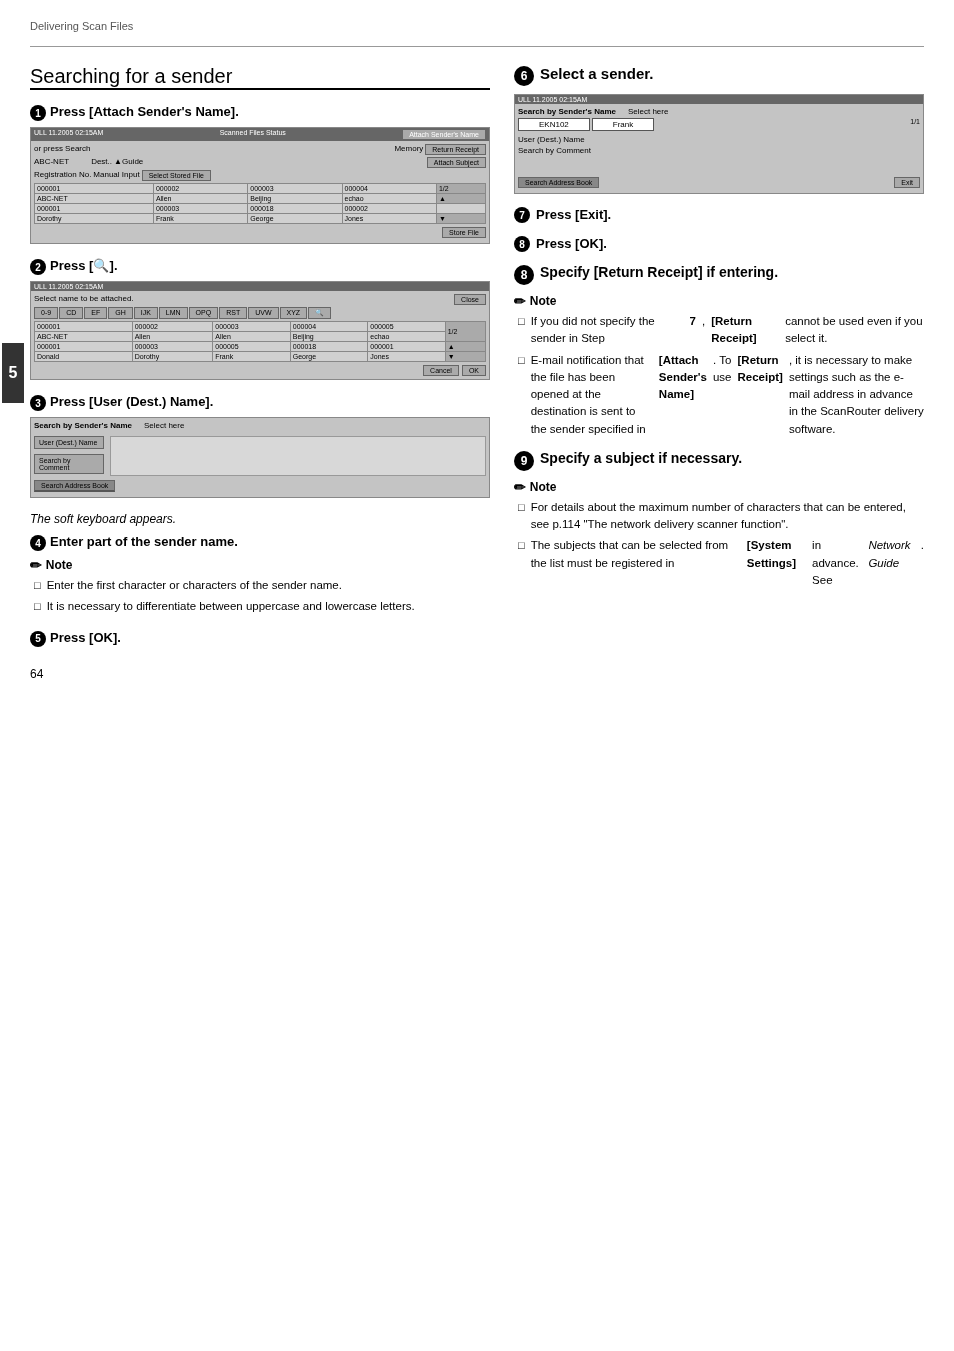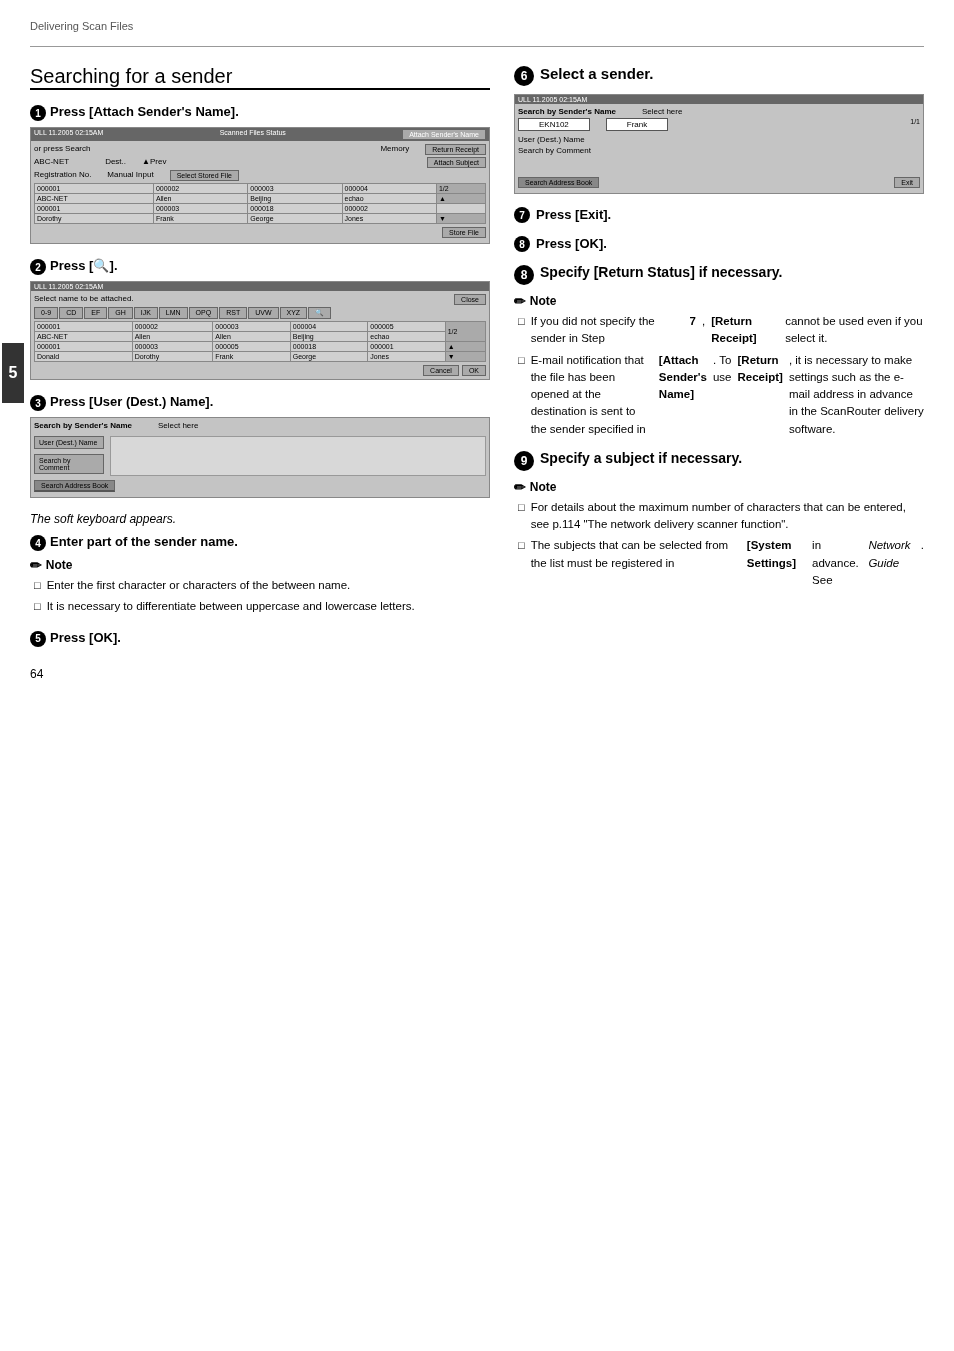--- a/index.html
+++ b/index.html
@@ -80,21 +80,21 @@
       flex-shrink: 0;
       margin-top: 1px;
     }
 
     .step-block {
       margin-bottom: 14px;
     }
 
     .screen-row {
       display: flex;
-      gap: 16px;
+      gap: 2px;
       margin-bottom: 2px;
       font-size: 8px;
     }
 
     .screen-input {
       background: #fff;
       border: 1px solid #555;
       padding: 1px 20px;
       font-size: 8px;
       min-width: 60px;
@@ -291,21 +291,21 @@
         </div>
         <div class="mini-screen-content">
           <div class="screen-row">
             <span>or press Search</span>
             <span style="margin-left:auto;">Memory</span>
             <span class="mini-btn">Return Receipt</span>
           </div>
           <div class="screen-row">
             <span>ABC-NET</span>
             <span style="margin-left:20px;">Dest..</span>
-            <span>▲Prev</span>
+            <span>▲Guide</span>
             <span style="margin-left:auto;" class="mini-btn">Attach Subject</span>
           </div>
           <div class="screen-row">
             <span>Registration No.</span>
             <span>Manual Input</span>
             <span class="mini-btn">Select Stored File</span>
           </div>
           <table class="mini-table">
             <tbody>
                 <tr>
@@ -450,21 +450,21 @@
       <div class="step-heading">
         <span class="step-num">4</span>
         <span><span class="bold">Enter part of the sender name.</span></span>
       </div>
       <div class="note-block">
         <div class="note-title">
           <span class="note-icon">✏</span>
           <span>Note</span>
         </div>
         <div class="note-item">
-          Enter the first character or characters of the between name.
+          Enter the first character or characters of the sender name.
         </div>
         <div class="note-item">
           It is necessary to differentiate between uppercase and lowercase letters.
         </div>
       </div>
     </div>
 
     <div class="step-block">
       <div class="step-heading">
         <span class="step-num">5</span>
@@ -524,21 +524,21 @@
     <div class="right-step-block">
       <div class="right-step-simple">
         <span class="step-num">8</span>
         <span>Press <span class="bold">[OK].</span></span>
       </div>
     </div>
 
     <div class="right-step-block">
       <div class="big-step">
         <span class="step-num-lg">8</span>
-        <span><span class="bold">Specify [Return Status] if necessary.</span></span>
+        <span><span class="bold">Specify [Return Receipt] if entering.</span></span>
       </div>
 
       <div class="note-block">
         <div class="note-title">
           <span class="note-icon">✏</span>
           <span>Note</span>
         </div>
         <div class="note-item">
           If you did not specify the sender in Step <span class="bold">7</span>, <span class="bold">[Return Receipt]</span> cannot be used even if you select it.
         </div>

